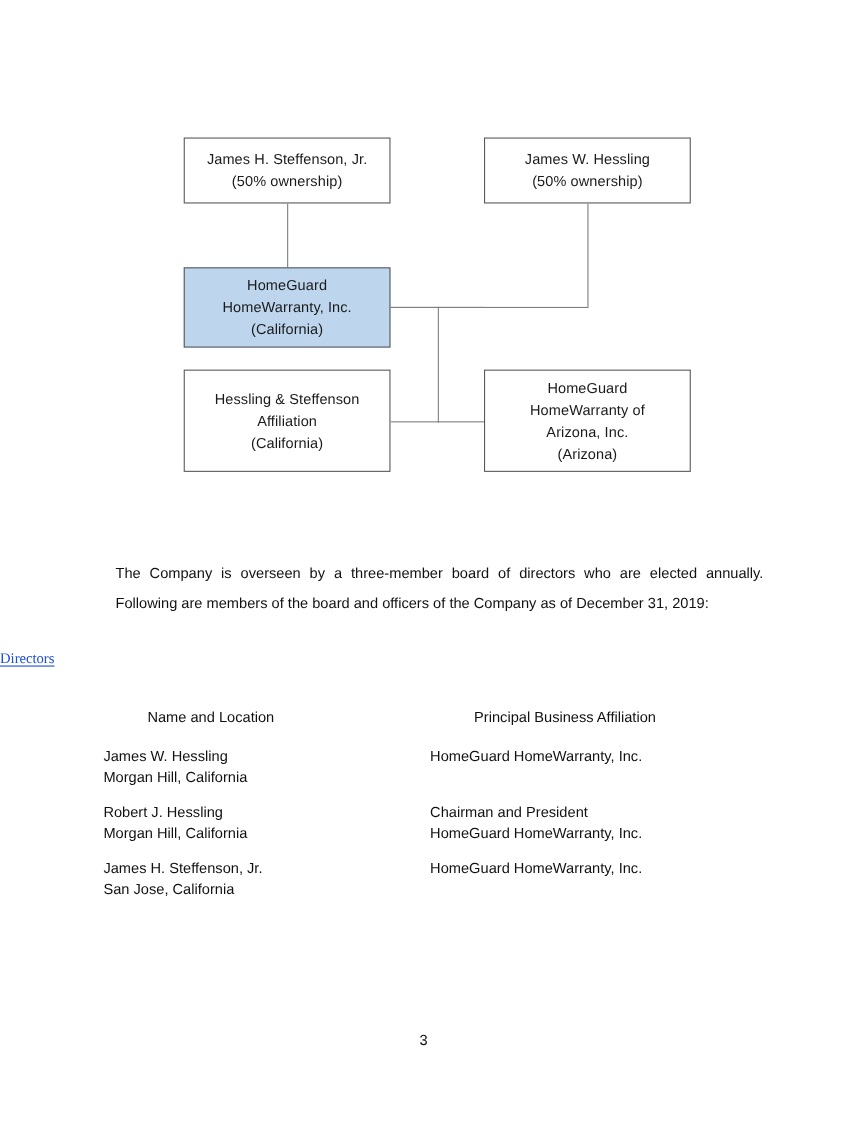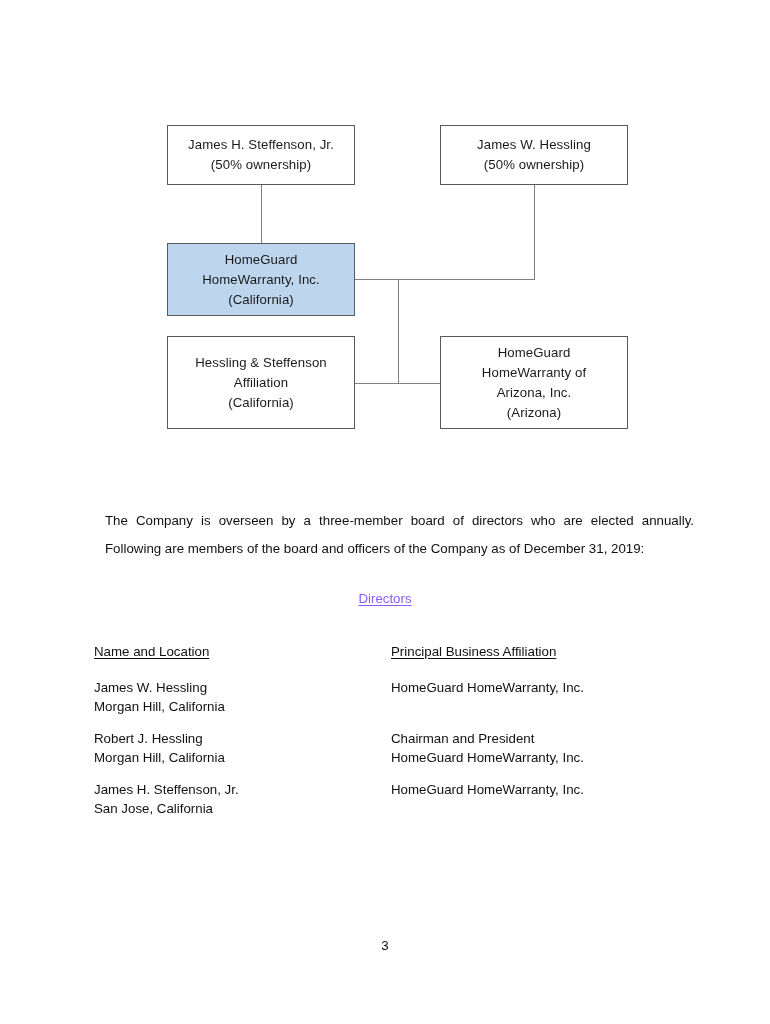--- a/index.html
+++ b/index.html
@@ -87,23 +87,24 @@
     line-height: 28px;
     text-align: justify;
     color: #111111;
     margin-left: 13px;
   }
   #directors-heading {
     position: absolute;
     left: 0;
     top: 591px;
     width: 770px;
-    text-align: center;
-    font-size: 13.3px;
-    color: #8b5cf6;
+    text-align: left;
+    font-size: 13.3px;
+    color: #1d4ed8;
+    font-family: Liberation Serif, serif;
   }
   #directors-heading span {
     text-decoration: underline;
     text-underline-offset: 2px;
   }
 
   
   #directors-table {
     position: absolute;
     left: 94px;
@@ -112,23 +113,23 @@
     font-size: 13.3px;
     color: #111111;
   }
   .dir-header-row {
     position: relative;
     height: 34px;
   }
   .dir-col-head {
     position: absolute;
     top: 0;
-    text-decoration: underline;
     text-underline-offset: 2px;
     white-space: nowrap;
+    margin-left: 40px;
   }
   .dir-col-head.left  { left: 0; }
   .dir-col-head.right { left: 297px; }
 
   .dir-row {
     position: relative;
     height: 51px;
   }
   .dir-cell {
     position: absolute;

